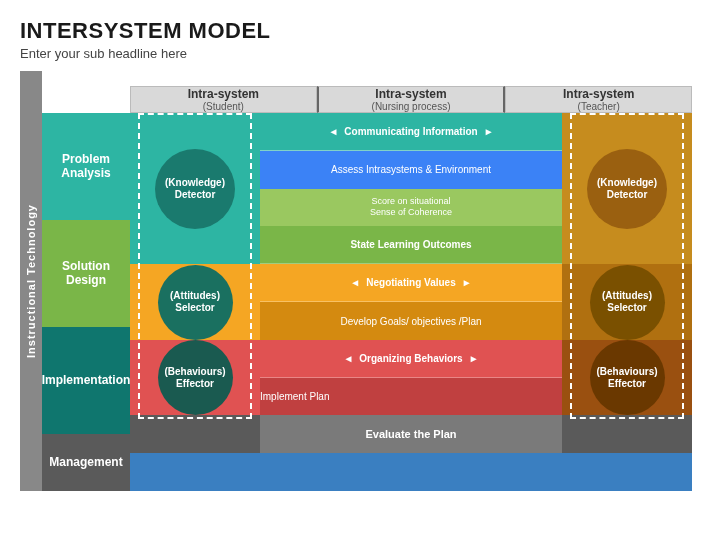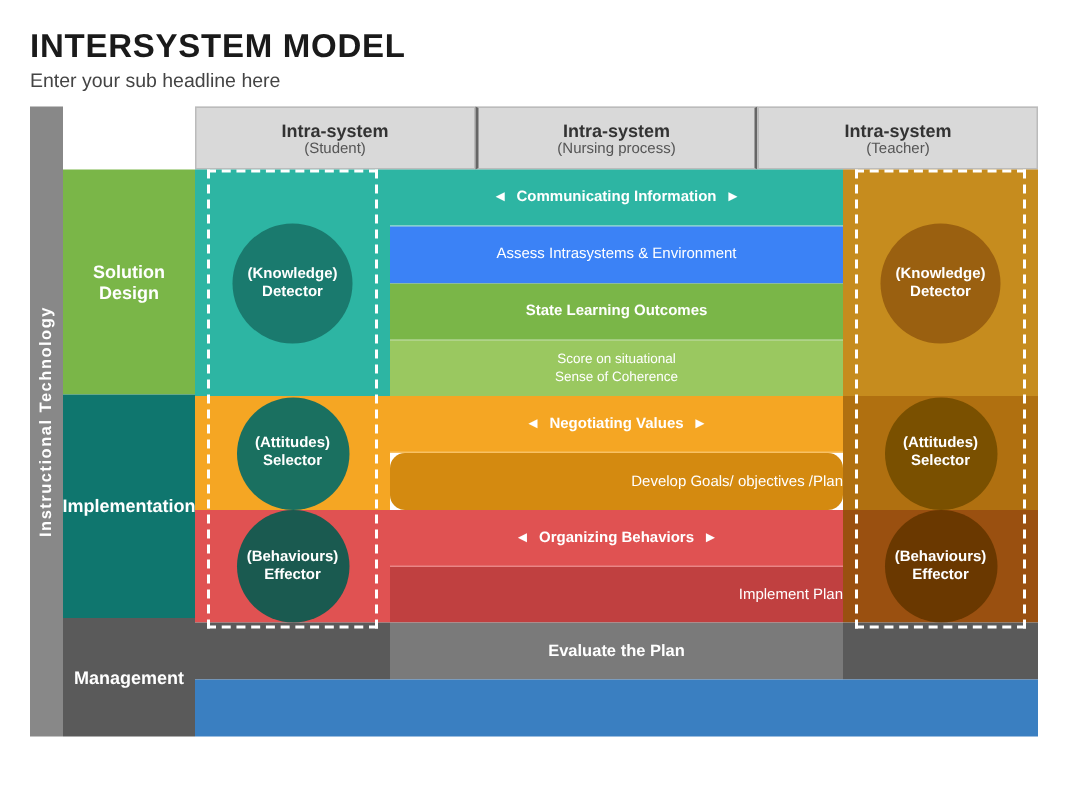--- a/index.html
+++ b/index.html
@@ -52,20 +52,21 @@
     .main-content {
       flex: 1;
       display: flex;
       flex-direction: column;
     }
     
     .header-row {
       display: flex;
       height: 42px;
       margin-left: 88px;
+      align-items: flex-end;
     }
     .header-cell {
       flex: 1;
       background: #d9d9d9;
       border: 1px solid #bbb;
       display: flex;
       flex-direction: column;
       align-items: center;
       justify-content: center;
       font-size: 12px;
@@ -143,20 +144,21 @@
         </div>
         <div class="header-cell">
           <span class="main-text">Intra-system</span>
           <span class="sub-text">(Teacher)</span>
         </div>
       </div>
 
       <div class="body-area">
 
         <div class="row-labels">
+          <div class="row-label problem">Problem<br>Analysis</div>
           <div class="row-label solution">Solution<br>Design</div>
           <div class="row-label implementation">Implementation</div>
           <div class="row-label management">Management</div>
         </div>
 
         <div class="center-columns">
 
           <div style="width:130px; display:flex; flex-direction:column; position:relative;">
 
             <div style="position:absolute; top:0; left:8px; right:8px; bottom:72px; border:2px dashed #fff; pointer-events:none; z-index:5;"></div>
@@ -194,51 +196,51 @@
                 <span style="font-size:10px; color:#fff;">►</span>
               </div>
 
               <div style="flex:1; background:#3b82f6; display:flex; align-items:center; justify-content:center;">
                 <span style="font-size:10px; color:#fff;">Assess Intrasystems &amp; Environment</span>
               </div>
             </div>
 
             <div style="flex:2; display:flex; flex-direction:column;">
 
+              <div style="flex:1; background:#9ac860; display:flex; align-items:center; justify-content:center;">
+                <span style="font-size:9px; color:#fff; text-align:center; line-height:1.3;">Score on situational<br>Sense of Coherence</span>
+              </div>
+
               <div style="flex:1; background:#7ab648; display:flex; align-items:center; justify-content:center; border-bottom:1px solid rgba(255,255,255,0.3);">
                 <span style="font-size:10px; color:#fff; font-weight:bold;">State Learning Outcomes</span>
-              </div>
-
-              <div style="flex:1; background:#9ac860; display:flex; align-items:center; justify-content:center;">
-                <span style="font-size:9px; color:#fff; text-align:center; line-height:1.3;">Score on situational<br>Sense of Coherence</span>
               </div>
             </div>
 
             <div style="flex:2; display:flex; flex-direction:column;">
 
               <div style="flex:1; background:#f5a623; display:flex; align-items:center; justify-content:center; border-bottom:1px solid rgba(255,255,255,0.3);">
                 <span style="font-size:10px; color:#fff;">◄</span>
                 <span style="font-size:10px; color:#fff; margin:0 6px; font-weight:bold;">Negotiating Values</span>
                 <span style="font-size:10px; color:#fff;">►</span>
               </div>
 
-              <div style="flex:1; background:#d48a10; display:flex; align-items:center; justify-content:flex-end;border-radius:10px;">
+              <div style="flex:1; background:#d48a10; display:flex; align-items:center; justify-content:center;">
                 <span style="font-size:10px; color:#fff;">Develop Goals/ objectives /Plan</span>
               </div>
             </div>
 
             <div style="flex:2; display:flex; flex-direction:column;">
 
               <div style="flex:1; background:#e05252; display:flex; align-items:center; justify-content:center; border-bottom:1px solid rgba(255,255,255,0.3);">
                 <span style="font-size:10px; color:#fff;">◄</span>
                 <span style="font-size:10px; color:#fff; margin:0 6px; font-weight:bold;">Organizing Behaviors</span>
                 <span style="font-size:10px; color:#fff;">►</span>
               </div>
 
-              <div style="flex:1; background:#c04040; display:flex; align-items:center; justify-content:flex-end;">
+              <div style="flex:1; background:#c04040; display:flex; align-items:center; justify-content:flex-start;">
                 <span style="font-size:10px; color:#fff;">Implement Plan</span>
               </div>
             </div>
 
             <div style="flex:1; background:#7a7a7a; display:flex; align-items:center; justify-content:center;">
               <span style="font-size:11px; color:#fff; font-weight:bold;">Evaluate the Plan</span>
             </div>
 
             <div style="flex:1; background:#3a7fc1;"></div>
           </div>

